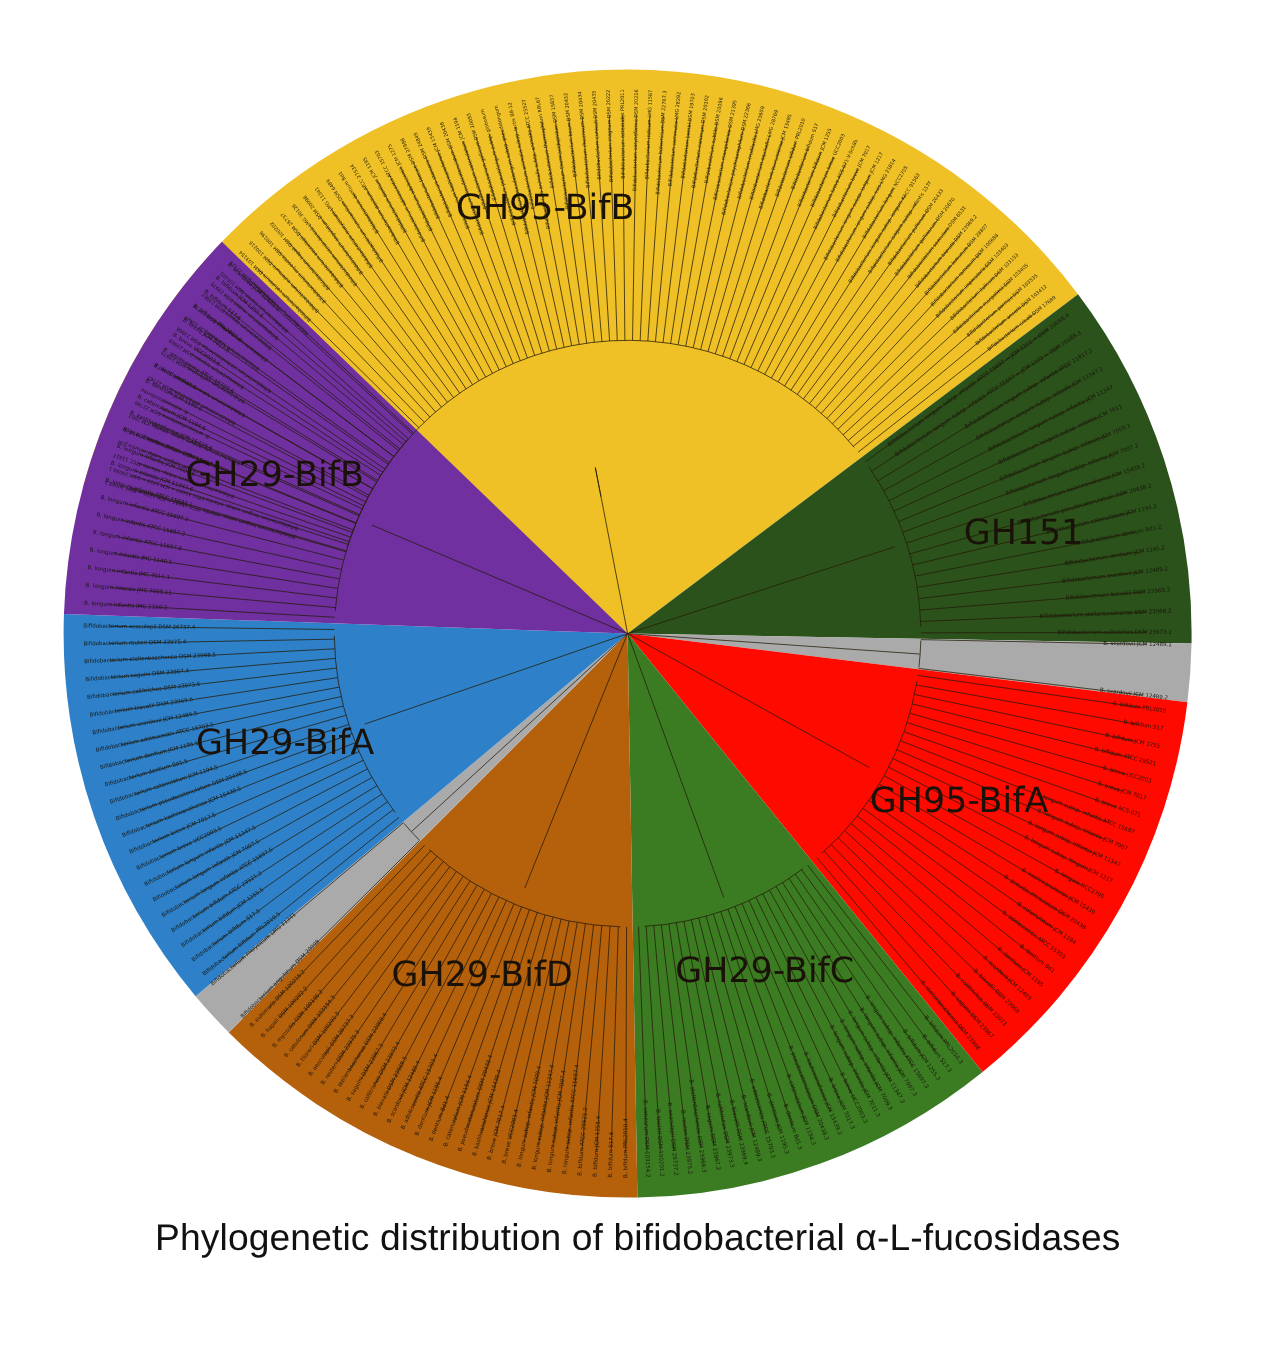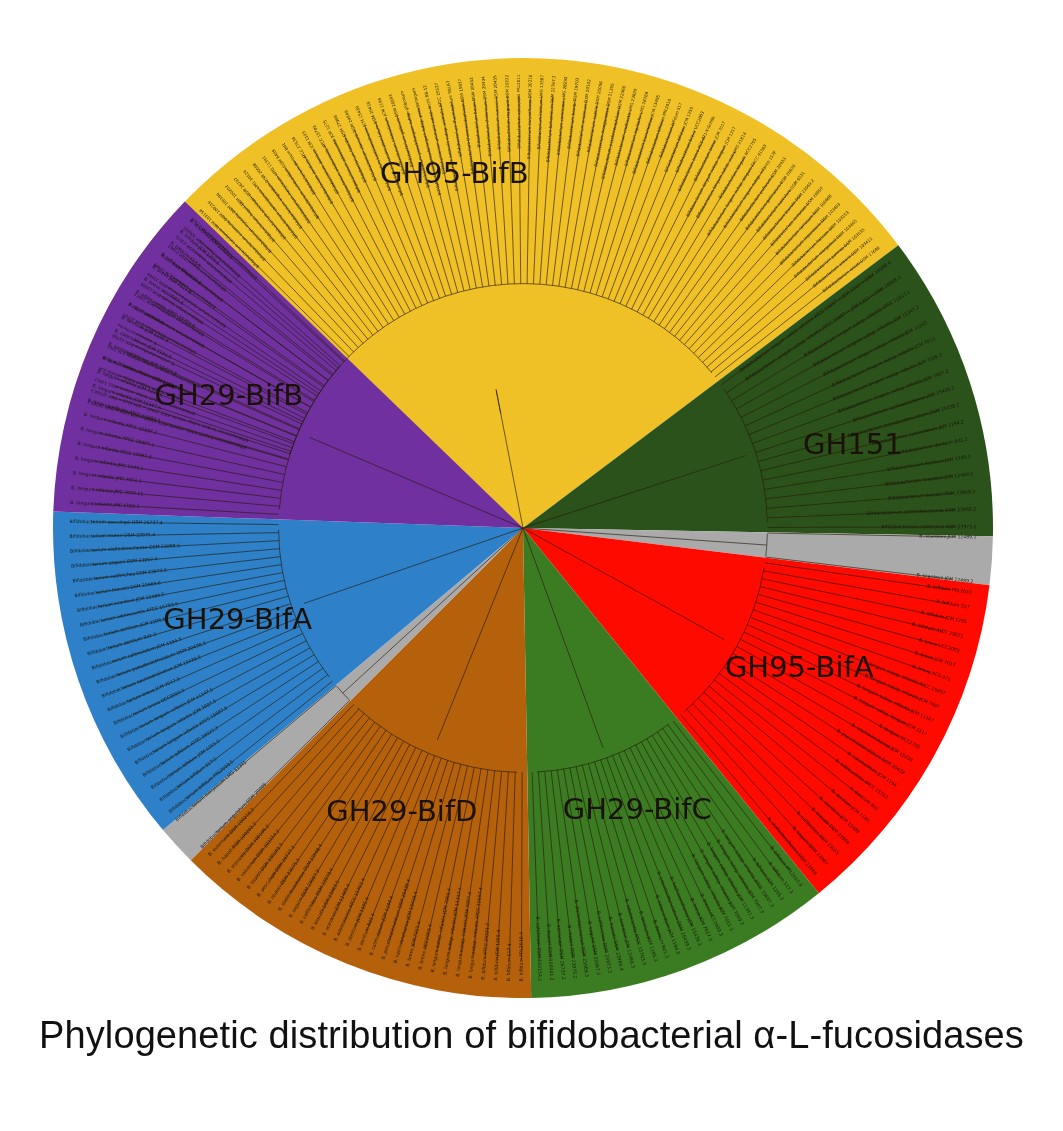--- a/index.html
+++ b/index.html
@@ -36,21 +36,21 @@
     stroke-width:.75px;
     opacity:.85;
   }
   #caption{
     position:absolute;
     left:0;
     top:1014px;
     width:1063px;
     text-align:center;
     font-family:"Liberation Sans", sans-serif;
-    font-size:38px;
+    font-size:31px;
     color:#111111;
     letter-spacing:.1px;
     white-space:nowrap;
   }
 </style>
 </head>
 <body>
 
 <div id="figure">
 

